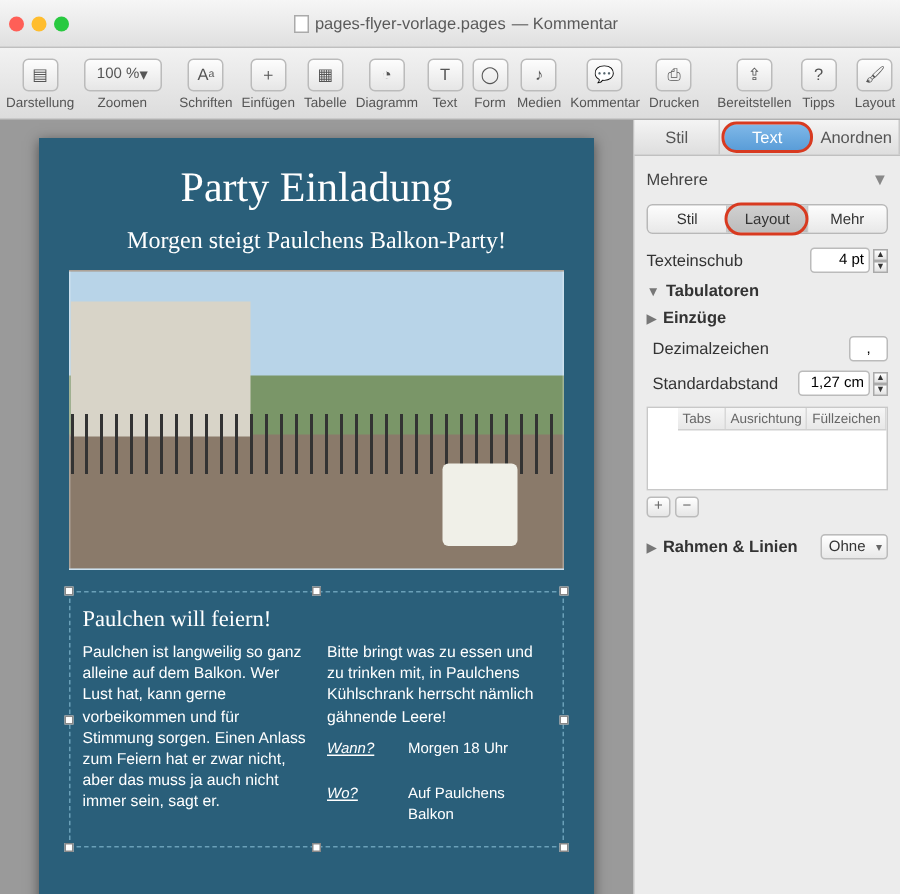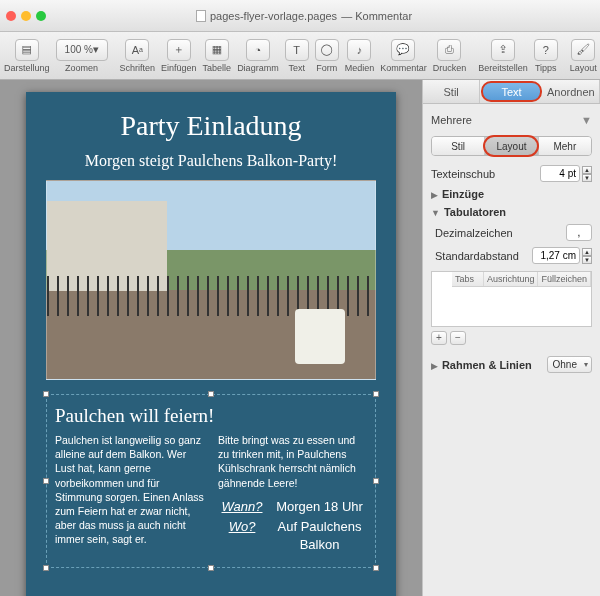--- a/index.html
+++ b/index.html
@@ -29,24 +29,24 @@
   .hdr2{font-family:"Brush Script MT","Segoe Script",cursive;font-size:16px;text-align:center;margin-bottom:10px;}
   .photo{width:100%;height:200px;background:linear-gradient(#b8d4e8 35%,#7a9668 35%,#7a9668 55%,#8a7a6a 55%);border:1px solid rgba(255,255,255,.3);position:relative;overflow:hidden;}
   .bld{position:absolute;left:0;top:20px;width:120px;height:90px;background:#d8d4c8;}
   .rail{position:absolute;left:0;right:0;top:95px;height:40px;background:repeating-linear-gradient(90deg,#333 0 2px,transparent 2px 10px);}
   .chair{position:absolute;right:30px;bottom:15px;width:50px;height:55px;background:#f0f0e8;border-radius:4px;}
   .textbox{margin-top:14px;border:1px dashed #6aa0b8;padding:10px 8px 14px;position:relative;}
   .handle{position:absolute;width:6px;height:6px;background:#fff;border:1px solid #888;}
   .h-tl{top:-4px;left:-4px;} .h-tm{top:-4px;left:50%;margin-left:-3px;} .h-tr{top:-4px;right:-4px;}
   .h-ml{top:50%;left:-4px;margin-top:-3px;} .h-mr{top:50%;right:-4px;margin-top:-3px;}
   .h-bl{bottom:-4px;left:-4px;} .h-bm{bottom:-4px;left:50%;margin-left:-3px;} .h-br{bottom:-4px;right:-4px;}
-  .sub{font-family:"Brush Script MT",cursive;font-size:19px;margin-bottom:6px;}
+  .sub{font-family:"Brush Script MT",cursive;font-size:15px;margin-bottom:6px;}
   .cols{display:flex;gap:14px;font-family:"Brush Script MT",cursive;font-size:10.5px;line-height:1.35;}
   .col{flex:1;}
-  .qa{display:grid;grid-template-columns:48px 1fr;gap:3px 6px;margin-top:8px;font-size:13px;text-align:center;}
+  .qa{display:grid;grid-template-columns:48px 1fr;gap:17px 6px;margin-top:8px;font-size:10px;}
   .qa .q{text-decoration:underline;font-style:italic;}
 
   
   .inspector{width:178px;background:#ececec;border-left:1px solid #c4c4c4;font-size:11px;color:#333;display:flex;flex-direction:column;}
   .insp-tabs{display:flex;height:24px;background:linear-gradient(#f4f4f4,#dedede);border-bottom:1px solid #c0c0c0;}
   .insp-tab{flex:1;display:flex;align-items:center;justify-content:center;font-size:11px;color:#555;border-right:1px solid #c8c8c8;}
   .insp-tab.active{background:linear-gradient(#7fb8e8,#5a9dd8);color:#fff;border:2px solid #d83a20;border-radius:10px;margin:1px;}
   .insp-body{padding:6px 8px;overflow:hidden;flex:1;}
   .sect-hdr{display:flex;align-items:center;justify-content:space-between;padding:4px 0;color:#444;}
   .seg{display:flex;margin:6px 0;border:1px solid #b8b8b8;border-radius:4px;overflow:hidden;height:20px;}
@@ -214,25 +214,25 @@
         <div class="stepper">
           <input class="numf" value="4 pt" style="">
           <div class="stepbtns">
               <span>▲</span>
               <span>▼</span>
             </div>
         </div>
       </div>
 
       <div class="row">
+          <span><span class="disc">▼</span><b>Tabulatoren</b></span>
+        </div>
+
+      <div class="row">
           <span><span class="disc">▶</span><b>Einzüge</b></span>
-        </div>
-
-      <div class="row">
-          <span><span class="disc">▼</span><b>Tabulatoren</b></span>
         </div>
 
       <div class="row" style="padding-left:4px;">
         <span>Dezimalzeichen</span>
         <input class="numf" style="width: 26px; text-align: center;" value=",">
       </div>
       <div class="row" style="padding-left:4px;">
         <span>Standardabstand</span>
         <div class="stepper">
           <input class="numf" style="width: 48px;" value="1,27 cm">

